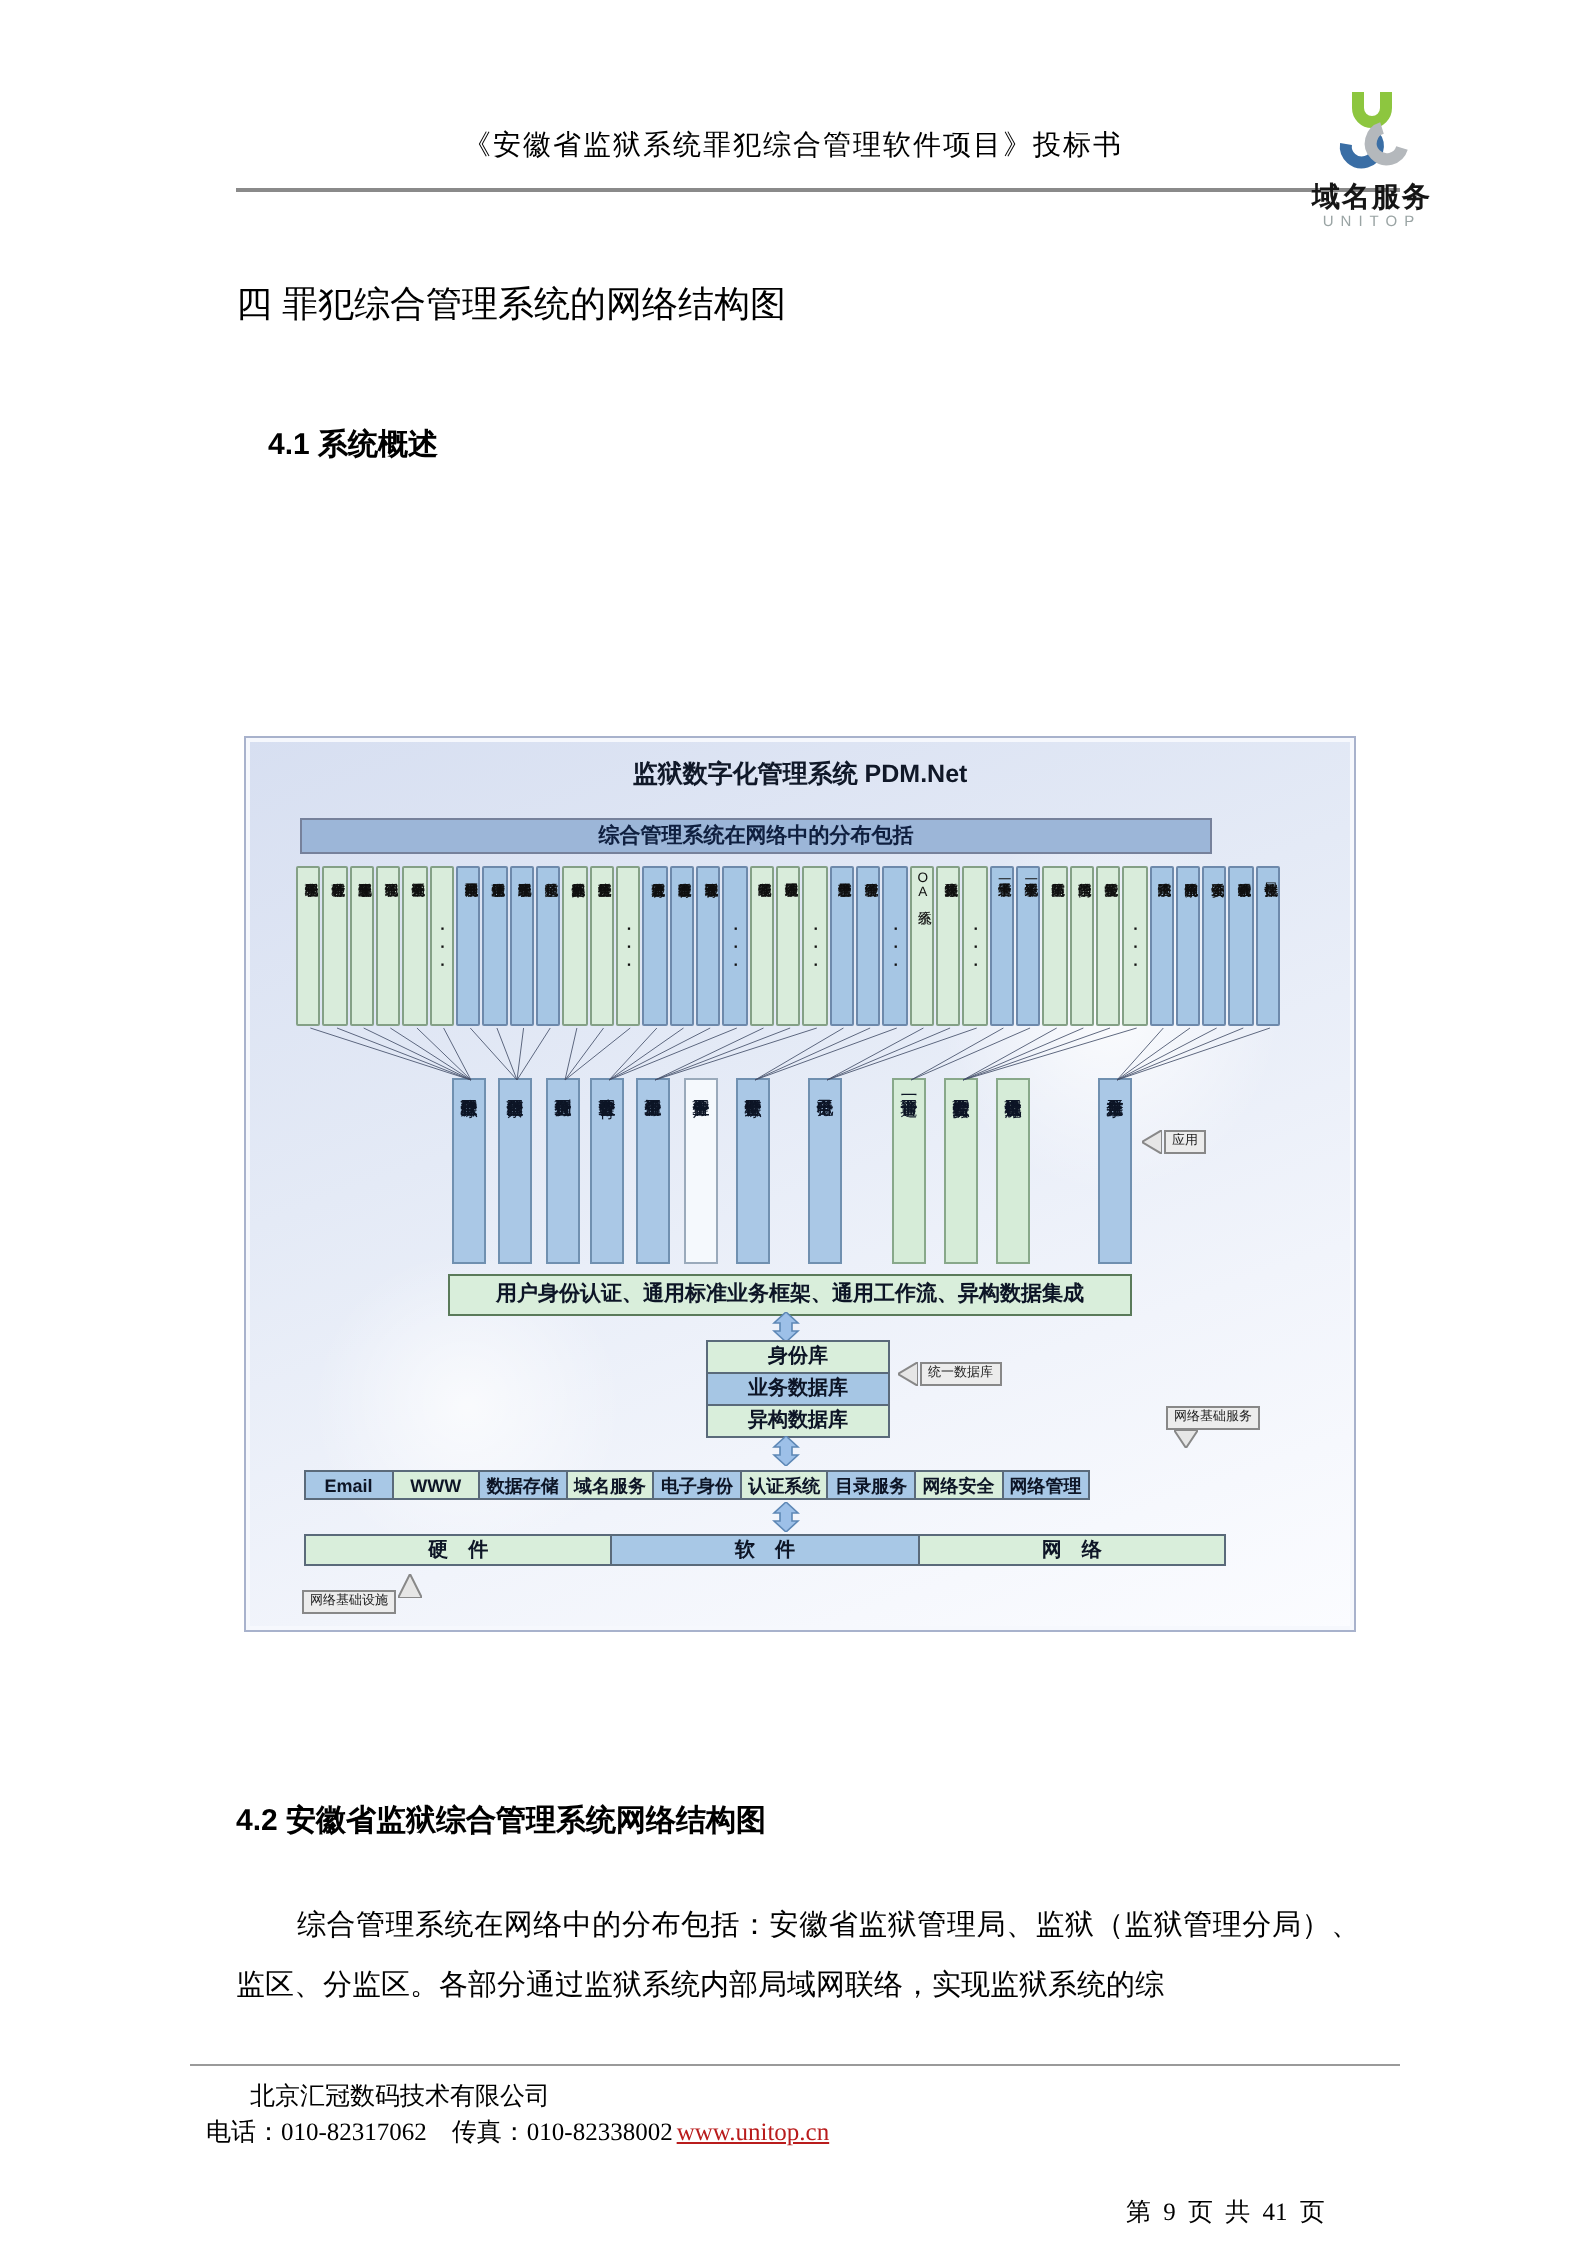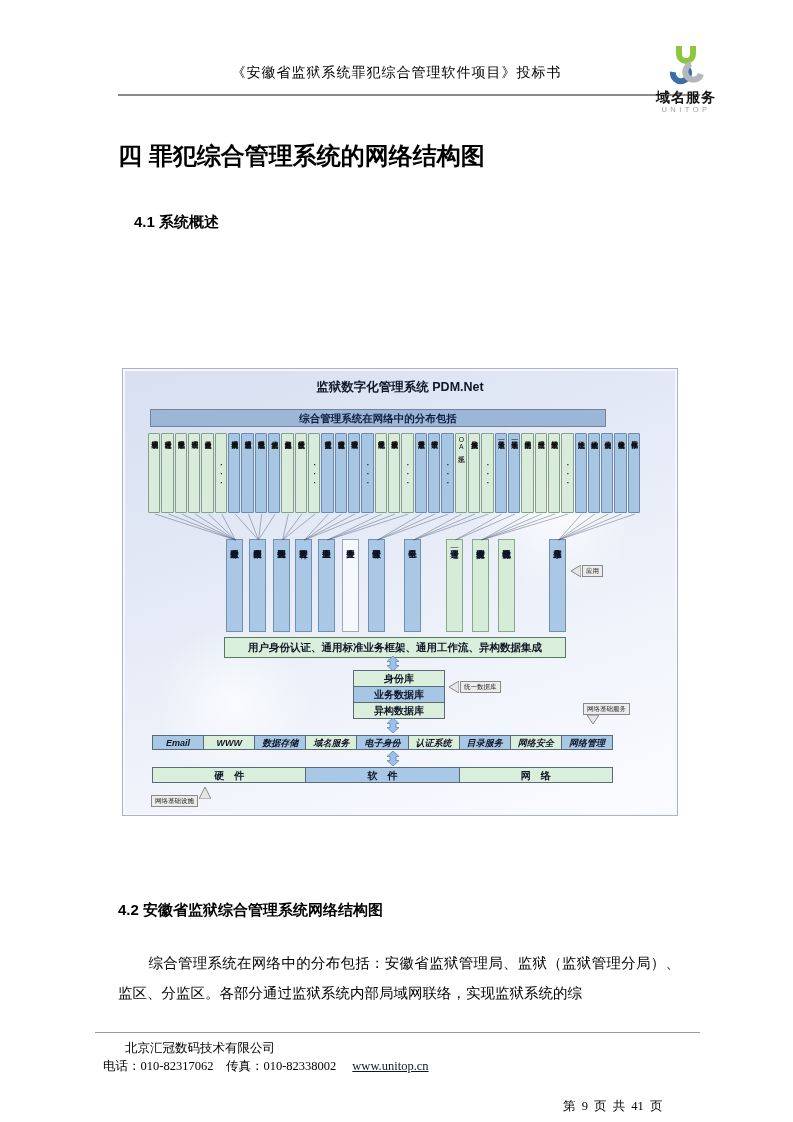--- a/index.html
+++ b/index.html
@@ -6,21 +6,21 @@
   .page{position:relative;width:793px;height:1122px;background:#fff;overflow:hidden;
         font-family:"Liberation Serif",serif;color:#000;}
   .abs{position:absolute;}
   
   .doc-title{top:64px;left:0;width:100%;text-align:center;font-size:14px;letter-spacing:1px;}
   .header-line{top:94px;left:118px;width:582px;height:2px;background:#8a8a8a;}
   .logo{left:646px;top:44px;width:80px;text-align:center;line-height:1.1;}
   .logo-cn{font-family:"Liberation Sans",sans-serif;font-weight:bold;font-size:14px;color:#151515;letter-spacing:1px;}
   .logo-en{font-family:"Liberation Sans",sans-serif;font-size:7.5px;color:#9aa4a4;letter-spacing:3.5px;margin-top:1px;}
   
-  .h1{left:118px;top:140px;font-family:"Liberation Sans",sans-serif;font-weight:bold;font-size:24px;}
+  .h1{left:118px;top:140px;font-family:"Liberation Sans",sans-serif;font-weight:normal;font-size:18px;}
   .s41{left:134px;top:213px;font-family:"Liberation Sans",sans-serif;font-weight:bold;font-size:15px;}
   .s42{left:118px;top:901px;font-family:"Liberation Sans",sans-serif;font-weight:bold;font-size:15px;}
   .para{left:118px;width:562px;font-size:14.5px;text-align:justify;text-indent:2.1em;}
   .p1{top:260px;line-height:27.5px;}
   .p2{top:948px;line-height:30px;}
   
   .diagram{left:122px;top:368px;width:554px;height:446px;border:1px solid #a8b2cc;
     box-shadow:inset 0 0 0 2px #f6f8fd;
     background:
       radial-gradient(closest-side at 78% 30%, rgba(255,255,255,.85), rgba(255,255,255,0) 70%),
@@ -48,21 +48,21 @@
   .p6x{left:245px}.p7x{left:281px}.p8x{left:323px}.p9x{left:349px}.p10x{left:375px}.p11x{left:426px}
   
   .midbar{left:101px;top:268px;width:340px;height:19px;background:#d9eedb;border:1px solid #5a7a5a;
     font-family:"Liberation Sans",sans-serif;font-weight:bold;font-size:10.5px;line-height:19px;
     text-align:center;color:#0d1526;}
   .db-stack{left:230px;top:302px;width:92px;}
   .dbrow{height:15px;line-height:15px;text-align:center;font-family:"Liberation Sans",sans-serif;
     font-weight:bold;font-size:10px;border:1px solid #5a6a7a;margin-top:-1px;color:#0d1526;}
   .dbrow.green{background:#d9eedb;}
   .dbrow.blue{background:#a6c6e4;}
-  .services-row{left:30px;top:366px;width:460px;height:15px;display:flex;font-style:italic;}
+  .services-row{left:30px;top:366px;width:392px;height:15px;display:flex;}
   .base-row{left:30px;top:398px;width:460px;height:16px;display:flex;}
   .cell{flex:1;border:1px solid #5a6a7a;margin-left:-1px;text-align:center;
     font-family:"Liberation Sans",sans-serif;font-weight:bold;font-size:9px;line-height:15px;color:#0d1526;}
   .cell.base{font-size:10px;line-height:16px;}
   .cell.green{background:#d9eedb;}
   .cell.blue{background:#a8c8e6;}
   
   .varrow{position:absolute;width:14px;height:15px;}
   .va1{left:263px;top:287px}.va2{left:263px;top:349px}.va3{left:263px;top:382px}
   .tagrow{position:absolute;display:flex;align-items:center;gap:1px;}
@@ -73,21 +73,21 @@
   .netsvc{left:460px;top:334px;display:flex;flex-direction:column;align-items:flex-start;position:absolute;}
   .netinf{left:28px;top:418px;display:flex;align-items:flex-end;position:absolute;gap:1px;}
   #connectors{position:absolute;left:0;top:0;width:554px;height:446px;pointer-events:none;}
   #connectors line{stroke:#45506a;stroke-width:.5;opacity:.85;}
   .caption{left:122px;top:822px;width:554px;text-align:right;padding-right:16px;box-sizing:border-box;
     font-family:"Liberation Sans",sans-serif;font-weight:bold;font-size:13.5px;color:#16202e;}
   
   .footer-line{top:1032px;left:95px;width:605px;height:1px;background:#9a9a9a;}
   .f-company{left:125px;top:1040px;font-size:12.5px;}
   .f-contact{left:103px;top:1058px;font-size:12.5px;}
-  .f-link{color:#0f172a;text-decoration:underline;margin-left:16px;font-family:"Liberation Serif",serif;}
+  .f-link{color:#b91c1c;text-decoration:underline;margin-left:2px;font-family:"Liberation Serif",serif;}
   .f-page{left:563px;top:1098px;font-size:12.5px;word-spacing:3px;}
 </style>
 </head>
 <body>
 
 <div class="page">
 
   <div class="abs doc-title">《安徽省监狱系统罪犯综合管理软件项目》投标书</div>
   <div class="abs header-line"></div>
 

